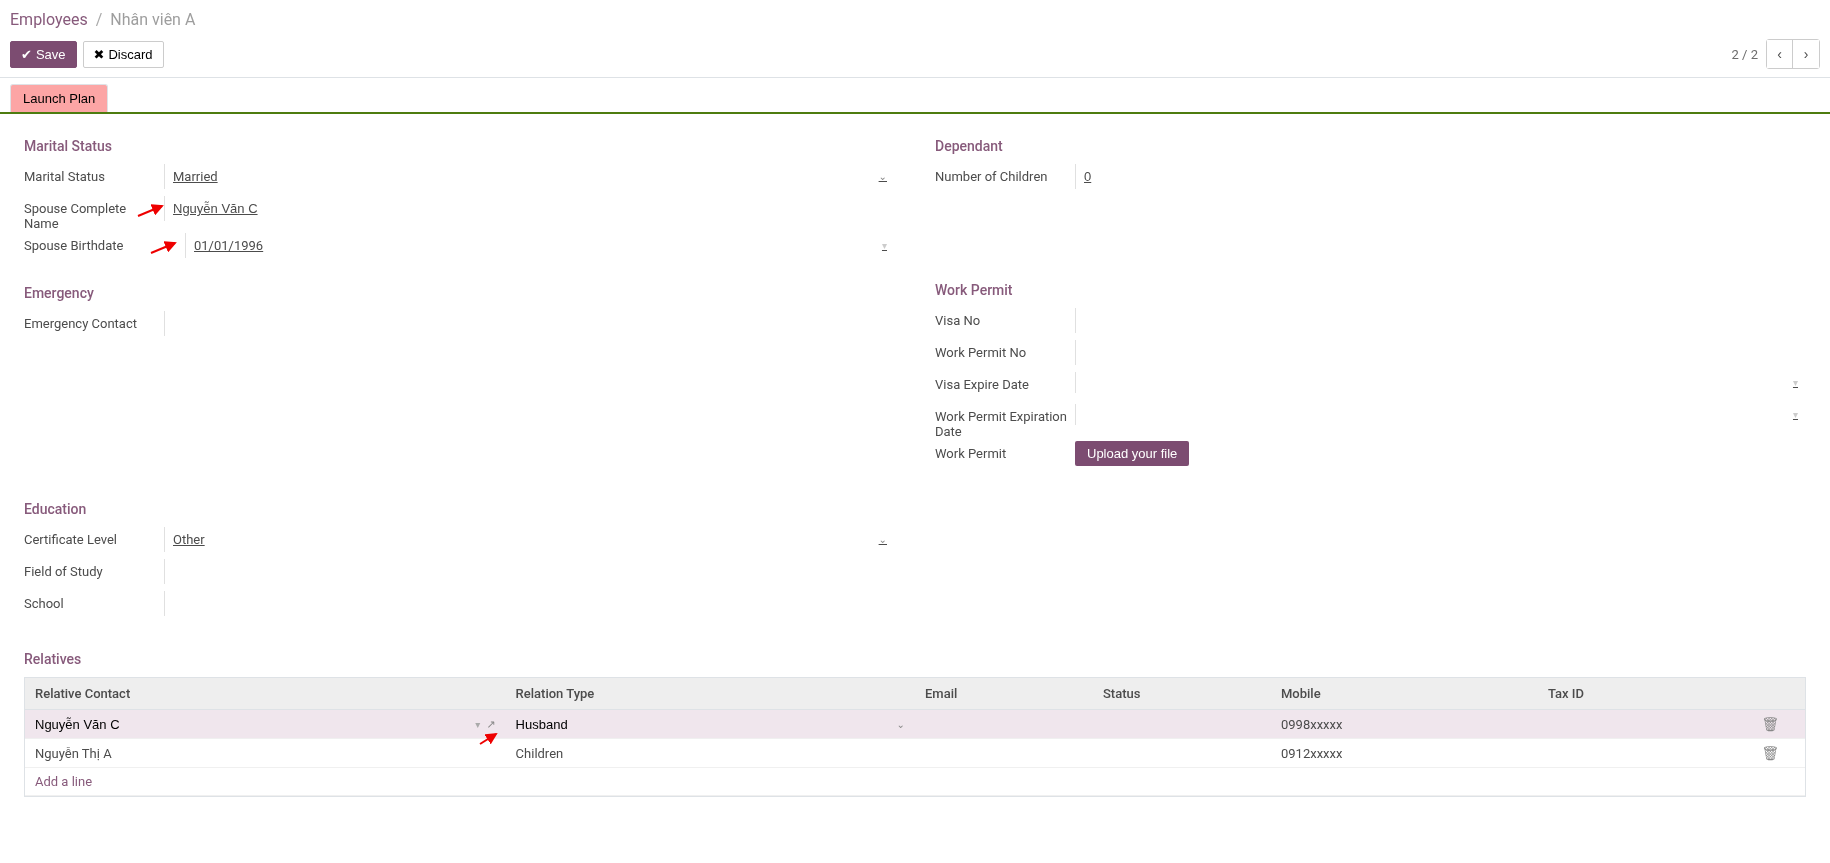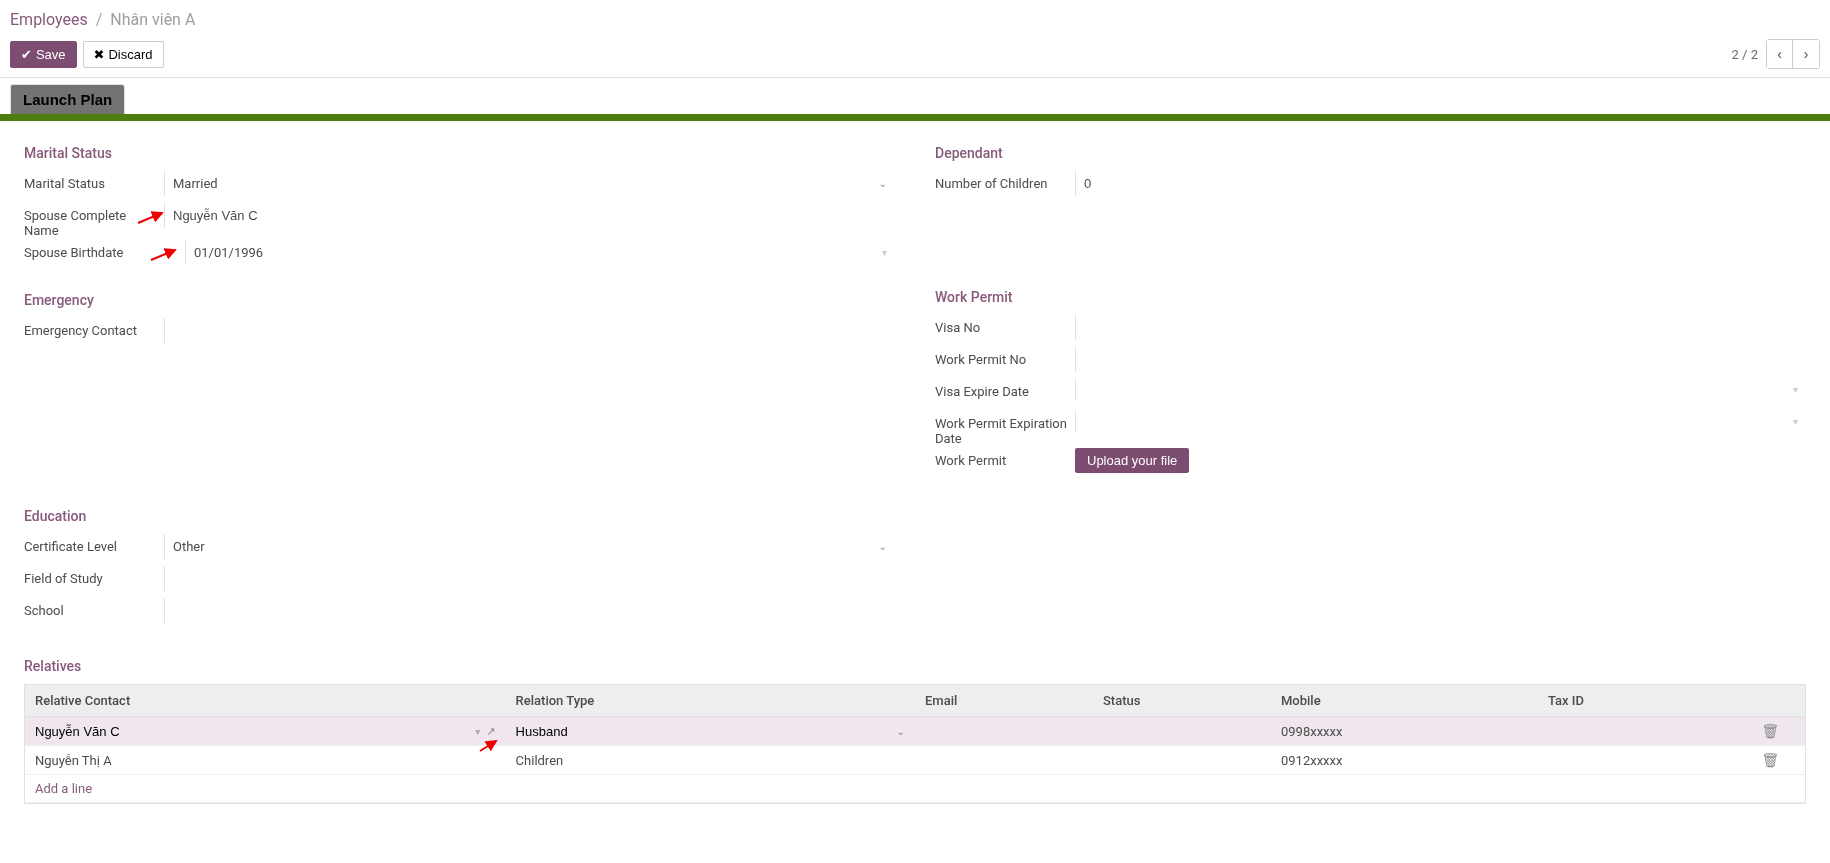--- a/index.html
+++ b/index.html
@@ -14,30 +14,30 @@
 .toolbar-left { display: flex; gap: 6px; }
 .btn { border: 1px solid #ccc; background: #fff; padding: 5px 10px; font-size: 13px; cursor: pointer; border-radius: 2px; display: inline-flex; align-items: center; gap: 4px; }
 .btn-primary { background: #7c4c71; color: #fff; border-color: #7c4c71; }
 .toolbar-right { display: flex; align-items: center; gap: 4px; }
 .pager-text { color: #6c6c6c; font-size: 13px; padding-right: 4px; }
 .pager-btns { display: flex; border: 1px solid #ccc; border-radius: 3px; }
 .pager-btns button { background: #fff; border: none; width: 26px; height: 28px; cursor: pointer; color: #4c4c4c; font-size: 14px; display: flex; align-items: center; justify-content: center; }
 .pager-btns button:first-child { border-right: 1px solid #ccc; }
 
 .statusbar { padding: 6px 0 0 10px; }
-.launch-btn { border: 1px solid #dee2e6; border-bottom: none; border-radius: 3px 3px 0 0; background: #737373; padding: 6px 12px; font-size: 15px; cursor: pointer; font-weight: bold; }
-
-.form-body { border-top: 7px solid #4d7c0f; padding: 16px 24px 24px; }
+.launch-btn { border: 1px solid #dee2e6; border-bottom: none; border-radius: 3px 3px 0 0; background: #fca5a5; padding: 6px 12px; font-size: 13px; cursor: pointer; }
+
+.form-body { border-top: 2px solid #4d7c0f; padding: 16px 24px 24px; }
 .columns { display: flex; gap: 40px; }
 .col { flex: 1; }
 .section-title { color: #875a7b; font-size: 14px; font-weight: 500; margin-bottom: 10px; margin-top: 8px; }
 .field-row { display: flex; align-items: flex-start; min-height: 30px; margin-bottom: 2px; }
 .field-label { width: 140px; color: #4c4c4c; font-size: 13px; padding-top: 5px; }
 .field-val { flex: 1; position: relative; }
-.field-val input, .field-val .select-box { width: 100%; border: none; border-left: 1px solid #e0e0e0; padding: 5px 8px; font-size: 13px; color: #4c4c4c; background: transparent; outline: none; }
+.field-val input, .field-val .select-box { width: 100%; border: none; border-left: 1px solid #e0e0e0; padding: 5px 8px; font-size: 13px; color: #4c4c4c; background: transparent; outline: none; text-decoration: underline; }
 .field-val .select-box { display: flex; justify-content: space-between; align-items: center; cursor: pointer; }
 .caret { color: #888; font-size: 10px; }
 
 .upload-btn { background: #7c4c71; color: #fff; border: none; padding: 5px 12px; font-size: 13px; cursor: pointer; border-radius: 2px; }
 
 .table-wrap { margin-top: 10px; border: 1px solid #dee2e6; }
 table.rel { width: 100%; border-collapse: collapse; }
 table.rel th { text-align: left; background: #eeeeee; font-weight: 500; padding: 8px 10px; font-size: 13px; border-bottom: 1px solid #dee2e6; }
 table.rel td { padding: 6px 10px; font-size: 13px; border-bottom: 1px solid #f0f0f0; vertical-align: middle; }
 tr.selected td { background: #f0e6ed; }

